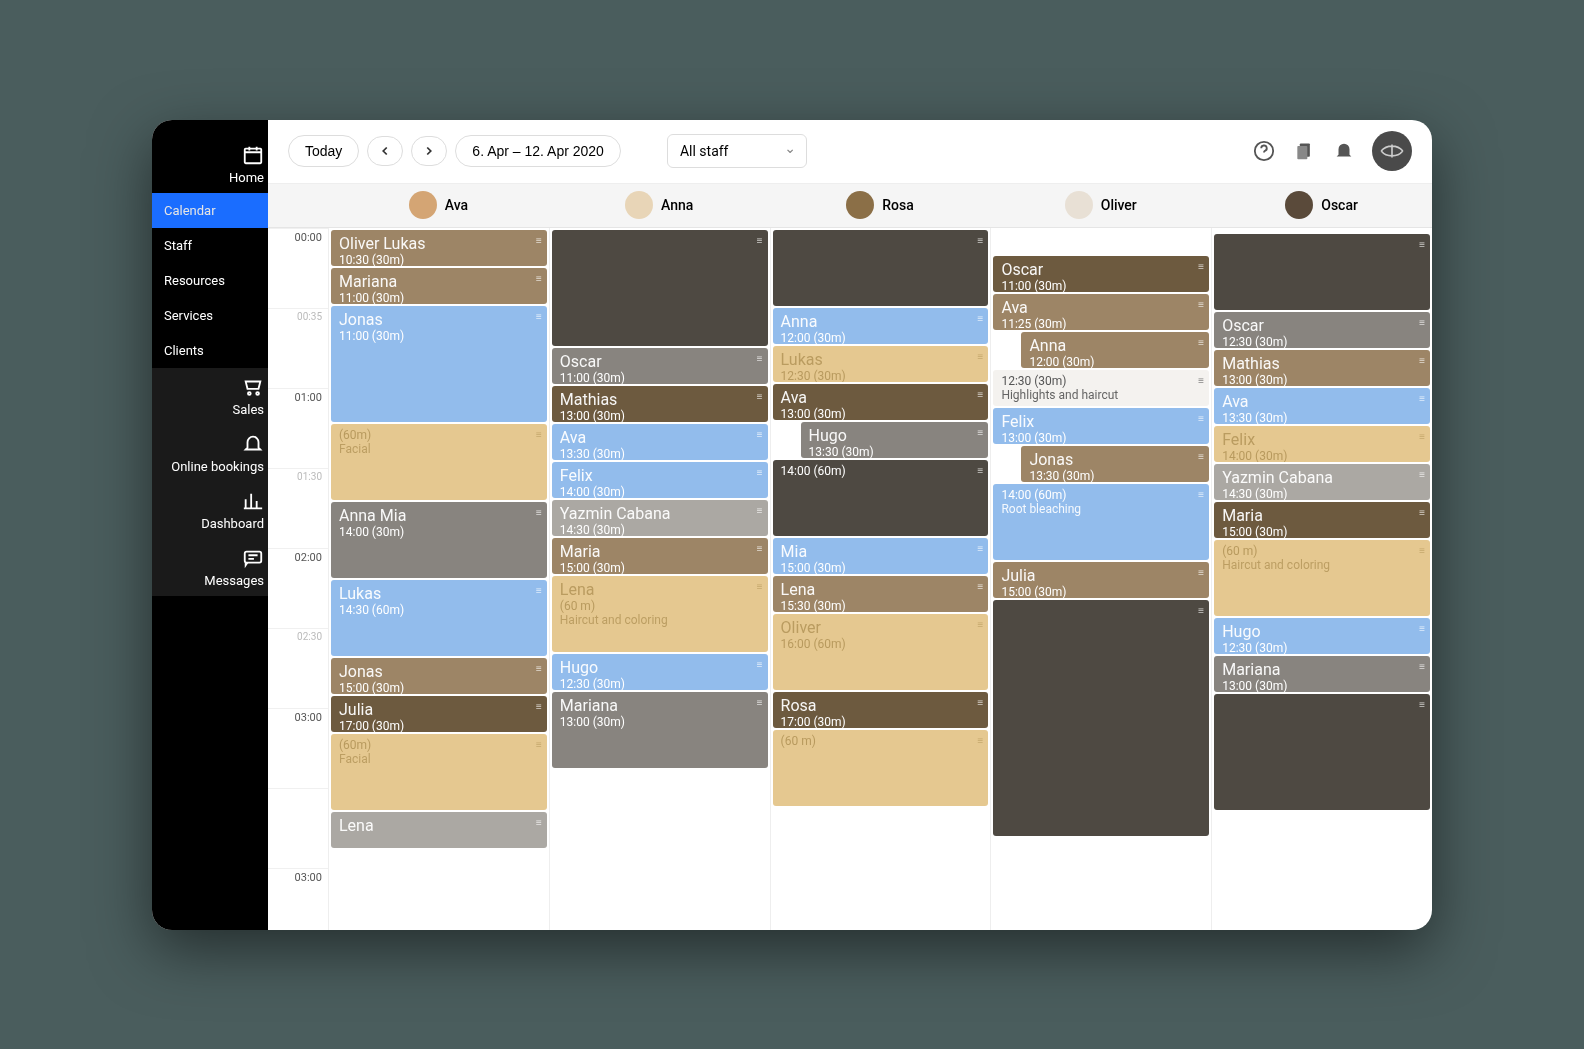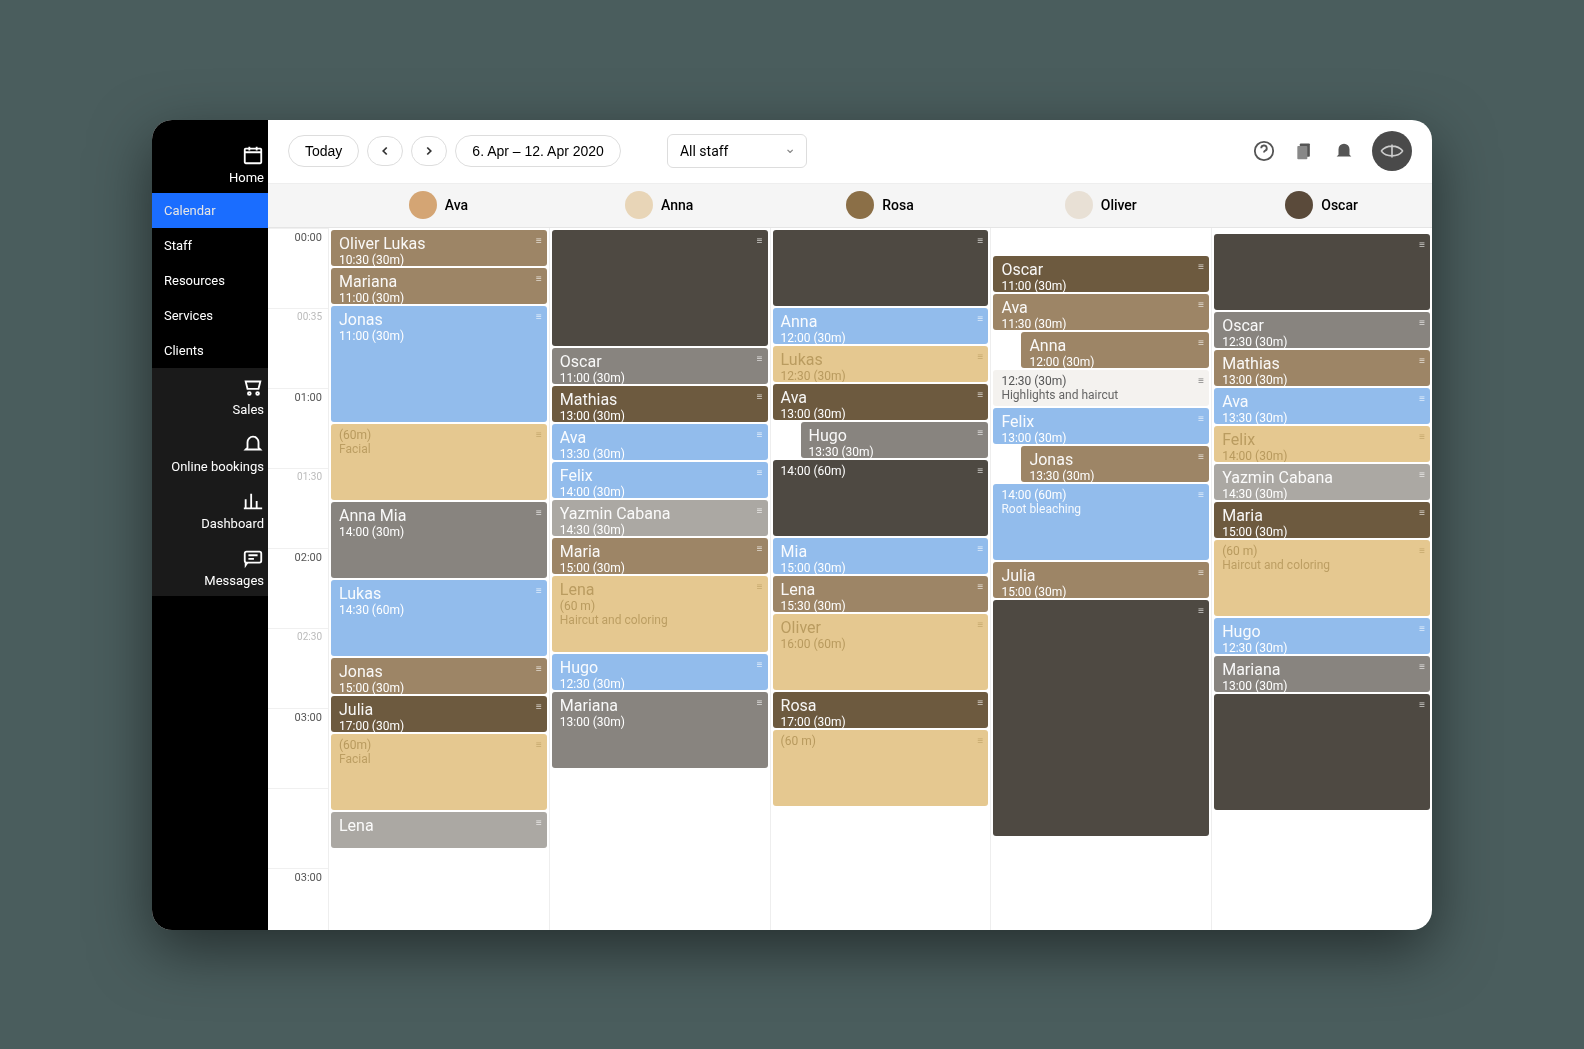--- a/index.html
+++ b/index.html
@@ -470,21 +470,21 @@
       <div class="staff-col">
           <div style="height: 26px;"></div>
           <div class="appt c-darkbrown h30">
             <span class="handle">≡</span>
             <div class="appt-name">Oscar</div>
             <div class="appt-time">11:00 (30m)</div>
           </div>
           <div class="appt c-brown h30">
             <span class="handle">≡</span>
             <div class="appt-name">Ava</div>
-            <div class="appt-time">11:30 (30m)</div>
+            <div class="appt-time">11:25 (30m)</div>
           </div>
           <div class="appt c-brown h30 indent">
             <span class="handle">≡</span>
             <div class="appt-name">Anna</div>
             <div class="appt-time">12:00 (30m)</div>
           </div>
           <div class="appt c-white h30">
             <span class="handle">≡</span>
             <div class="appt-time">12:30 (30m)</div>
             <div class="appt-desc">Highlights and haircut</div>

